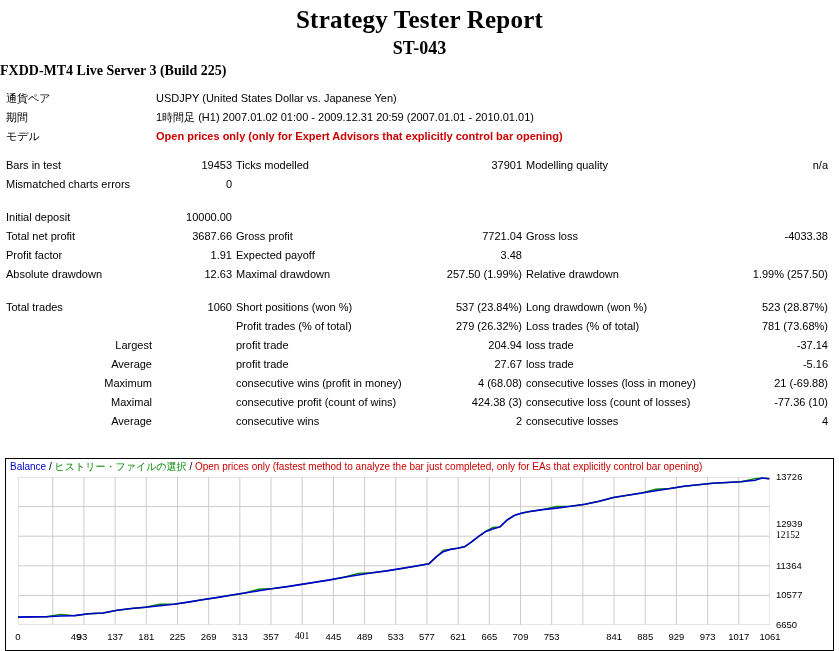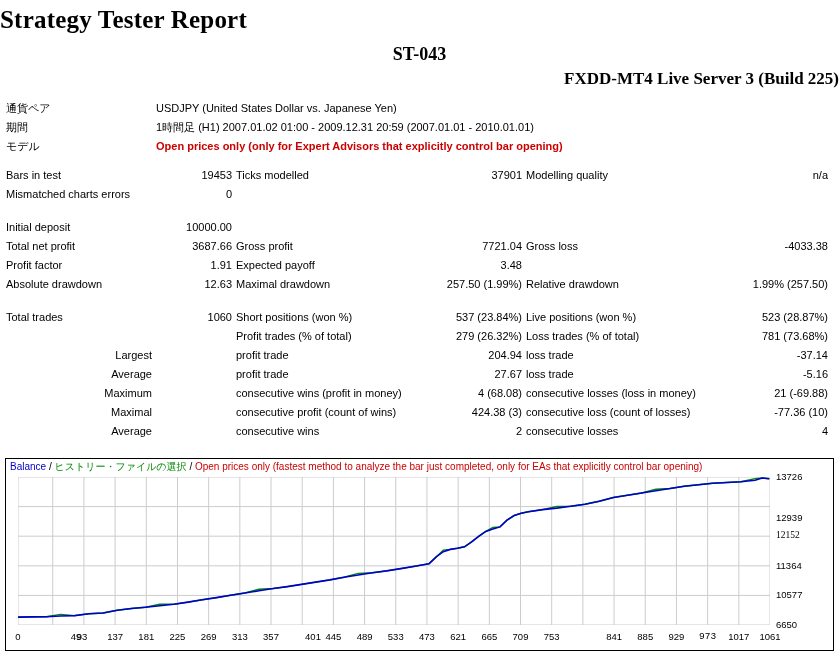--- a/index.html
+++ b/index.html
@@ -15,38 +15,38 @@
     color: #000000;
     position: relative;
     overflow: hidden;
   }
   .page {
     width: 839px;
     height: 651px;
     position: relative;
   }
   .title {
-    text-align: left;
+    text-align: center;
     font-family: "Liberation Serif", serif;
     font-size: 25px;
     font-weight: bold;
-    margin: 6px 0 10px 0;
+    margin: 6px 0 4px 0;
     letter-spacing: 0.2px;
   }
   .subtitle {
     text-align: center;
     font-family: "Liberation Serif", serif;
     font-size: 18px;
     font-weight: bold;
     margin: 4px 0 0 0;
   }
   .server {
-    text-align: right;
+    text-align: left;
     font-family: "Liberation Serif", serif;
-    font-size: 17px;
+    font-size: 14px;
     font-weight: bold;
     margin: 4px 0 0 0;
   }
 
   table.report {
     width: 826px;
     margin: 10px 0 0 6px;
     border-collapse: collapse;
     table-layout: fixed;
   }
@@ -231,21 +231,21 @@
         <td class="val">1.99% (257.50)</td>
       </tr>
       <tr>
         <td colspan="6" style="height:8px"></td>
       </tr>
       <tr>
         <td class="lbl">Total trades</td>
         <td class="val">1060</td>
         <td class="lbl">Short positions (won %)</td>
         <td class="val">537 (23.84%)</td>
-        <td class="lbl">Live positions (won %)</td>
+        <td class="lbl">Long drawdown (won %)</td>
         <td class="val">523 (28.87%)</td>
       </tr>
       <tr>
         <td></td>
           <td></td>
         <td class="lbl">Profit trades (% of total)</td>
         <td class="val">279 (26.32%)</td>
         <td class="lbl">Loss trades (% of total)</td>
         <td class="val">781 (73.68%)</td>
       </tr>
@@ -337,45 +337,45 @@
           <path d="M0.0,140.1 L14.2,139.9 L28.4,139.7 L42.5,137.4 L56.7,138.6 L70.9,136.7 L85.1,136.0 L99.2,133.3 L113.4,131.5 L127.6,130.3 L141.8,127.2 L155.9,127.3 L170.1,125.1 L184.3,122.8 L198.5,120.6 L212.6,118.3 L226.8,116.0 L241.0,112.2 L255.2,111.5 L269.3,109.6 L283.5,107.4 L297.7,105.1 L311.9,102.9 L326.0,100.2 L340.2,96.4 L354.4,95.7 L368.6,93.9 L382.7,91.6 L396.9,89.3 L411.1,86.7 L418.2,79.9 L425.3,73.1 L432.3,72.4 L439.4,71.3 L446.5,69.8 L453.6,64.9 L460.7,59.3 L467.8,54.4 L474.9,50.5 L482.0,49.9 L489.0,43.1 L496.1,38.6 L503.2,36.3 L510.3,34.8 L524.5,32.6 L538.7,29.5 L552.8,29.2 L567.0,27.3 L581.2,24.3 L595.4,20.5 L609.5,18.3 L623.7,16.0 L637.9,12.2 L652.1,11.5 L666.2,9.3 L680.4,7.7 L694.6,6.2 L708.8,5.5 L722.9,4.7 L737.1,1.6 L744.2,1.0 L751.3,1.7" fill="none" stroke="#008800" stroke-width="1.4"></path>
           <path d="M0.0,140.1 L14.2,139.9 L28.4,139.7 L42.5,139.0 L56.7,138.6 L70.9,136.7 L85.1,136.0 L99.2,133.3 L113.4,131.5 L127.6,130.3 L141.8,128.8 L155.9,127.3 L170.1,125.1 L184.3,122.8 L198.5,120.6 L212.6,118.3 L226.8,116.0 L241.0,113.8 L255.2,111.5 L269.3,109.6 L283.5,107.4 L297.7,105.1 L311.9,102.9 L326.0,100.2 L340.2,98.0 L354.4,95.7 L368.6,93.9 L382.7,91.6 L396.9,89.3 L411.1,86.7 L418.2,79.9 L425.3,74.7 L432.3,72.4 L439.4,71.3 L446.5,69.8 L453.6,64.9 L460.7,59.3 L467.8,54.4 L474.9,52.1 L482.0,49.9 L489.0,43.1 L496.1,38.6 L503.2,36.3 L510.3,34.8 L524.5,32.6 L538.7,31.1 L552.8,29.2 L567.0,27.3 L581.2,24.3 L595.4,20.5 L609.5,18.3 L623.7,16.0 L637.9,13.8 L652.1,11.5 L666.2,9.3 L680.4,7.7 L694.6,6.2 L708.8,5.5 L722.9,4.7 L737.1,3.2 L744.2,1.0 L751.3,1.7" fill="none" stroke="#0000cc" stroke-width="1.6"></path>
         </svg>
     </div>
 
     <div class="ylabels">
         <div style="top: 143px;">6650</div>
         <div style="top: 113.408px;">10577</div>
         <div style="top: 83.815px;">11364</div>
         <div style="top: 53px; font-family: Liberation Serif, serif;">12152</div>
-        <div style="top: 36px;">12939</div>
+        <div style="top: 42px;">12939</div>
         <div style="top: -5px;">13726</div>
       </div>
     <div class="xlabels">
         <div style="left: 12px;">0</div>
         <div style="left: 50px; margin-left: 20px;">49</div>
         <div style="left: 76px;">93</div>
         <div style="left: 109.101px;">137</div>
         <div style="left: 140.287px;">181</div>
         <div style="left: 171.472px;">225</div>
         <div style="left: 202.658px;">269</div>
         <div style="left: 233.844px;">313</div>
         <div style="left: 265.029px;">357</div>
-        <div style="left: 307px;">401</div>
+        <div style="left: 296px; font-family: Liberation Serif, serif;">401</div>
         <div style="left: 327.401px;">445</div>
         <div style="left: 358.586px;">489</div>
         <div style="left: 389.772px;">533</div>
-        <div style="left: 420.958px;">473</div>
+        <div style="left: 420.958px;">577</div>
         <div style="left: 452.143px; text-align: center;">621</div>
         <div style="left: 483.329px;">665</div>
         <div style="left: 514.515px;">709</div>
         <div style="left: 545.7px;">753</div>
         <div style="left: 576.886px; margin-top: 28px;">797</div>
         <div style="left: 608.072px;">841</div>
         <div style="left: 639.257px;">885</div>
         <div style="left: 670.443px;">929</div>
-        <div style="left: 701.629px; font-family: Liberation Mono, monospace;">973</div>
+        <div style="left: 701.629px;">973</div>
         <div style="left: 732.814px;">1017</div>
         <div style="left: 764px;">1061</div>
       </div>
   </div>
 
 </div>
 
 </body></html>

